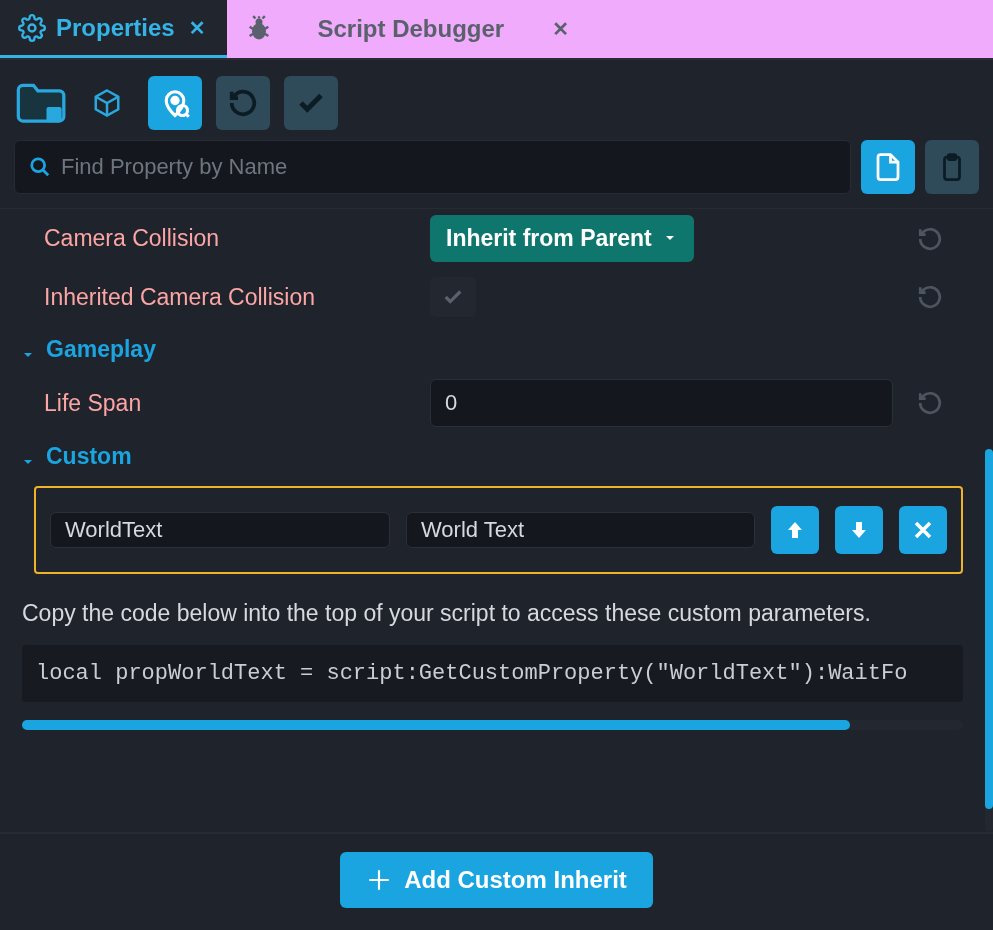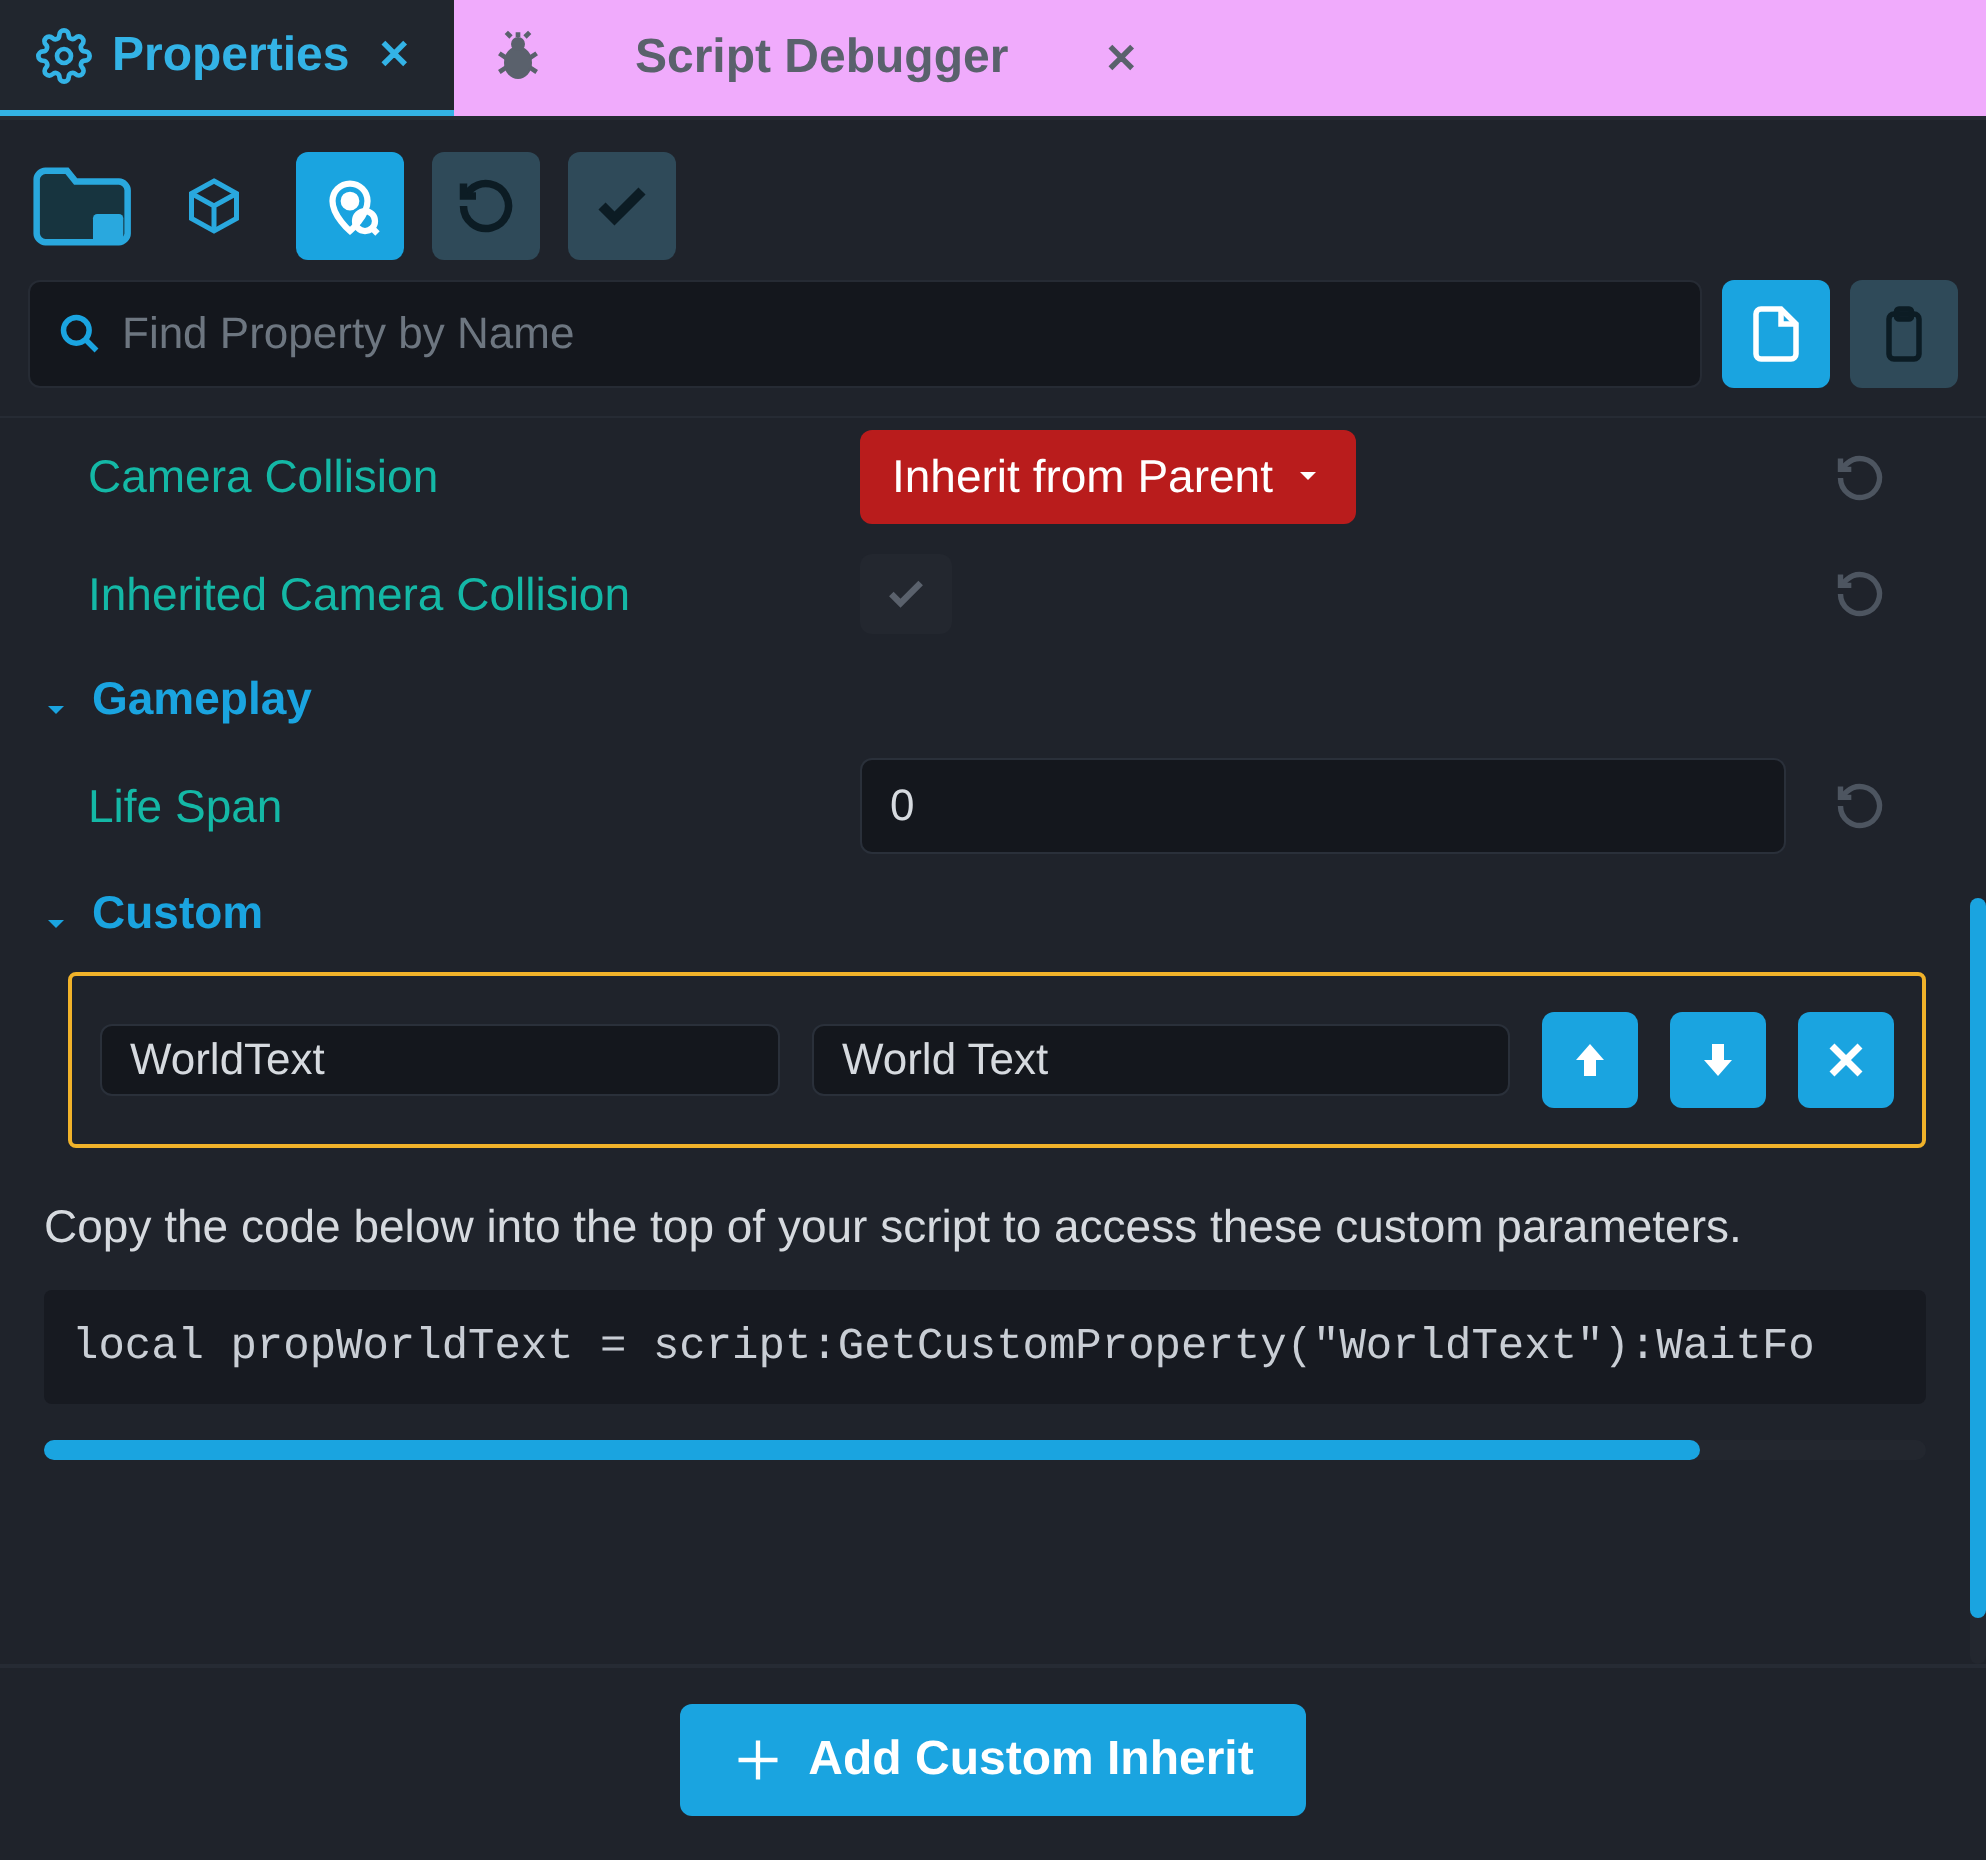--- a/index.html
+++ b/index.html
@@ -121,33 +121,33 @@
     background:#1aa4e0; border-radius:4px;
   }
 
   .row {
     display: flex;
     align-items: center;
     min-height: 58px;
     padding: 6px 30px 6px 44px;
     gap: 16px;
   }
-  .row .label { flex: 0 0 370px; font-size: 23px; color: #14b8a6; }
+  .row .label { flex: 0 0 370px; font-size: 23px; color: #fca5a5; }
   .row .control { flex: 1; display: flex; align-items: center; }
   .row .reset {
     width: 42px; height: 42px; display:flex;align-items:center;justify-content:center;
     color:#4d5560;
   }
   .row .reset svg { width:26px;height:26px; }
 
   .dropdown {
-    background: #b91c1c;
+    background: #0f766e;
     color: #fff;
     font-size: 23px;
-    font-weight: 400;
+    font-weight: 700;
     border-radius: 6px;
     padding: 10px 16px;
     display: inline-flex;
     align-items: center;
     gap: 10px;
     cursor: pointer;
   }
   .checkdim {
     width: 46px; height: 40px;
     background: #23272f;

